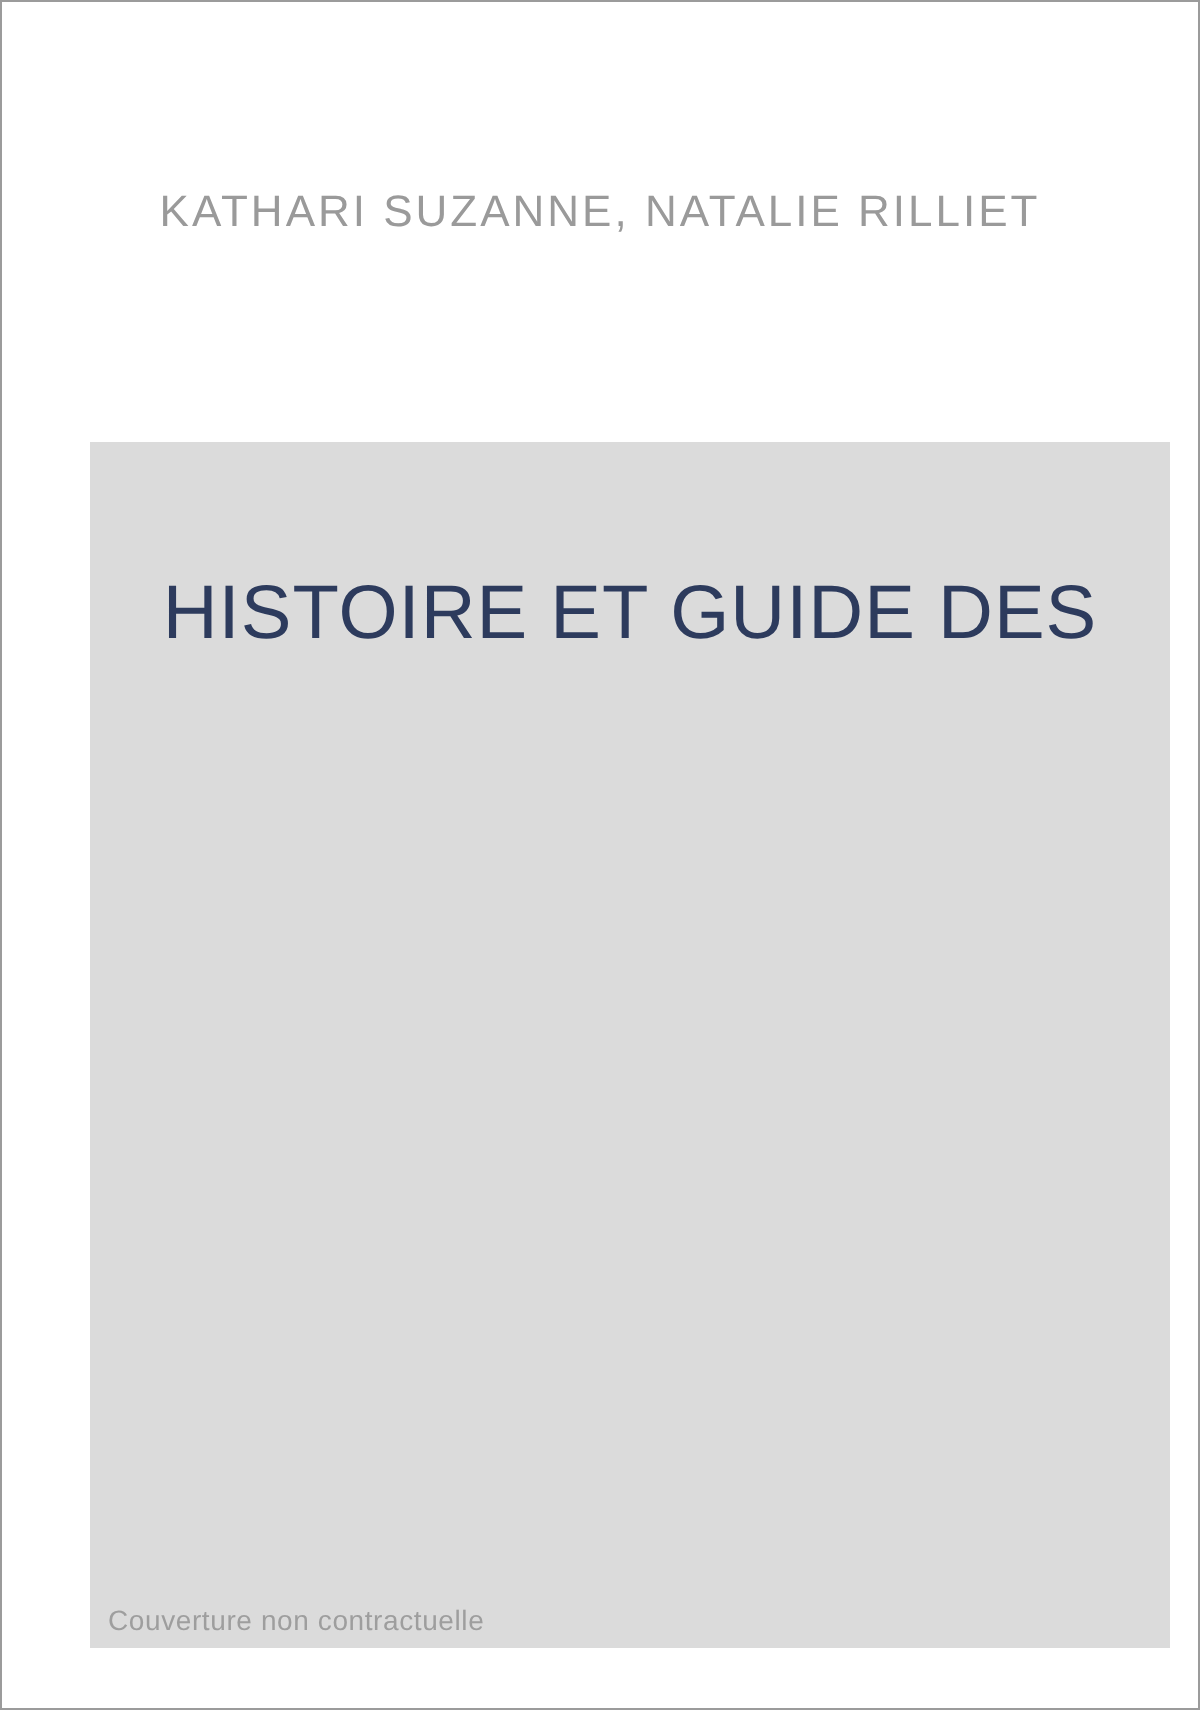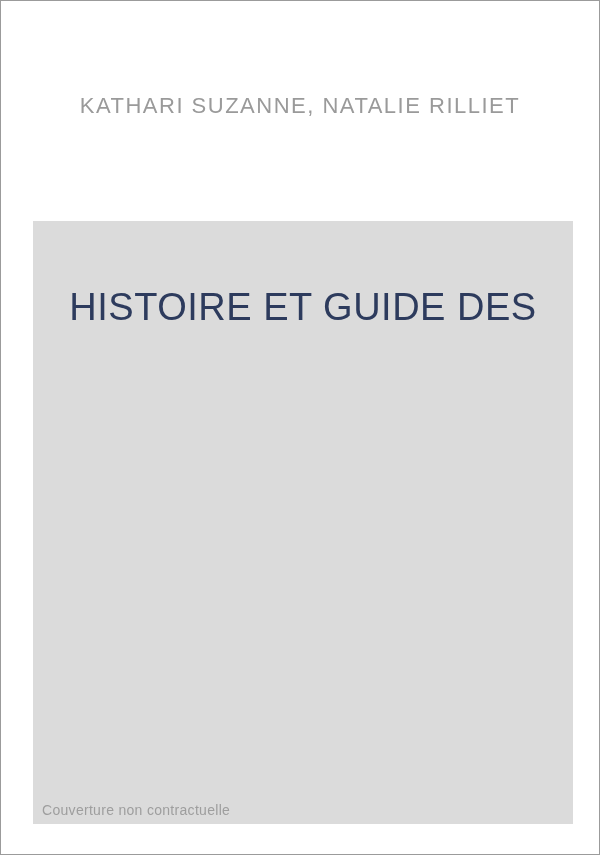--- a/index.html
+++ b/index.html
@@ -24,21 +24,21 @@
     right: 0;
     text-align: center;
     font-size: 22px;
     font-weight: 300;
     letter-spacing: 1.5px;
     color: var(--authors, #9a9a9a);
     white-space: nowrap;
   }
   .cover-panel {
     position: absolute;
-    left: 32px;
+    left: 44px;
     top: 220px;
     width: 540px;
     height: 603px;
     background: var(--panel-background, #dbdbdb);
   }
   .book-title {
     margin-top: 66px;
     text-align: center;
     font-size: 38px;
     font-weight: 300;

